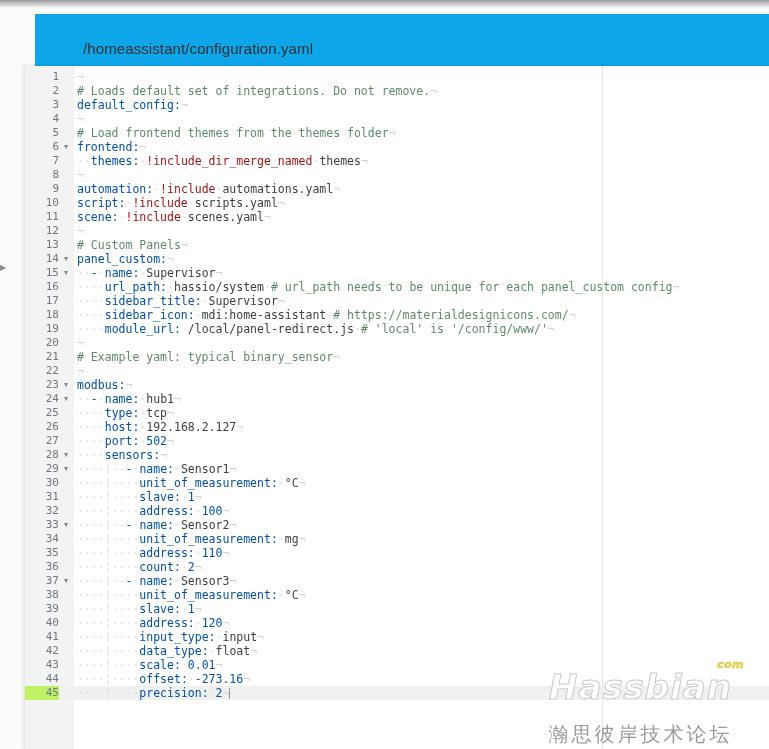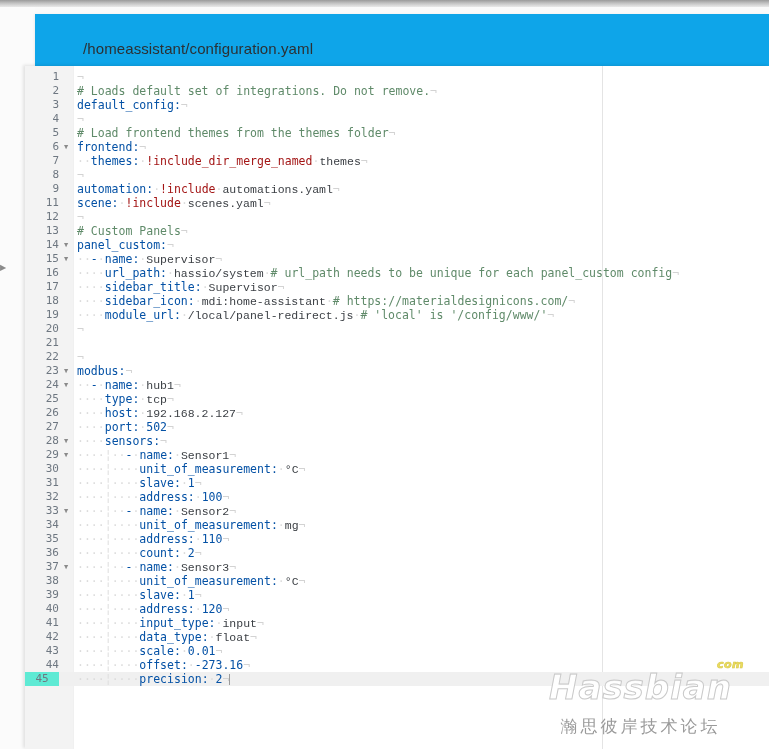--- a/index.html
+++ b/index.html
@@ -64,42 +64,42 @@
   .code-area{
     position:absolute;left:0;top:4px;width:744px;
     font-family:"DejaVu Sans Mono","Liberation Mono",monospace;
     font-size:11.5px;
     line-height:14px;
   }
   .row{
     position:relative;height:14px;white-space:pre;
   }
   .row.active{background:#f0f0f0;}
-  .row.active .ln{background:#5eead4;text-align:center;}
+  .row.active .ln{background:#bef264;}
   .ln{
     position:absolute;left:0;top:0;width:34px;height:14px;
     text-align:right;
     color:#6e7781;
     font-family:"DejaVu Sans Mono","Liberation Mono",monospace;
     font-size:11px;line-height:14px;
   }
   .fold{
     position:absolute;left:36px;top:0;width:10px;height:14px;
     color:#8a8a8a;font-size:7px;line-height:14px;text-align:center;
   }
   .txt{
     position:absolute;left:52px;top:0;height:14px;line-height:14px;
     color:#1f2328;
   }
 
   
   .k   {color:#0451a5;}            
   .dash{color:#0451a5;}            
   .cmt {color:#5f8a69;}            
-  .val {color:#3b3f44;font-family:Liberation Mono, monospace;}            
+  .val {color:#3b3f44;}            
   .num {color:#0451a5;}            
   .tag {color:#a31515;}            
   .ws  {color:#dcdcdc;}            
   .eol {color:#d3d3d3;}            
   .guide{color:#e0e0e0;}           
   .caret{
     display:inline-block;width:1px;height:11px;vertical-align:-2px;
     background:#9b9b9b;margin-left:0px;
   }
 
@@ -123,21 +123,21 @@
   .wm-com{
     position:absolute;right:4px;top:-9px;
     font-family:"DejaVu Sans",sans-serif;
     font-size:11px;font-weight:bold;font-style:italic;
     color:#ebdc5e;
     -webkit-text-stroke:0.6px #d8c84a;
     letter-spacing:0.5px;
   }
   .wm-cn{
     font-family:"DejaVu Sans",sans-serif;
-    font-size:17px;color:#9a9a9a;letter-spacing:3px;margin-top:8px;
+    font-size:20px;color:#9a9a9a;letter-spacing:3px;margin-top:14px;
   }
 </style>
 </head>
 <body>
 
 <div class="topbar"></div>
 <div class="page-bg"></div>
 <div class="leftgap"></div>
 <div class="stray-caret">▶</div>
 
@@ -155,31 +155,32 @@
   <div class="code-area" id="code-area">
       <div class="row"><span class="ln">1</span><span class="txt"><span class="eol">¬</span></span></div>
       <div class="row"><span class="ln">2</span><span class="txt"><span class="cmt"># Loads default set of integrations. Do not remove.</span><span class="eol">¬</span></span></div>
       <div class="row"><span class="ln">3</span><span class="txt"><span class="k">default_config:</span><span class="eol">¬</span></span></div>
       <div class="row"><span class="ln">4</span><span class="txt"><span class="eol">¬</span></span></div>
       <div class="row"><span class="ln">5</span><span class="txt"><span class="cmt"># Load frontend themes from the themes folder</span><span class="eol">¬</span></span></div>
       <div class="row"><span class="ln">6</span><span class="fold">▼</span><span class="txt"><span class="k">frontend:</span><span class="eol">¬</span></span></div>
       <div class="row"><span class="ln">7</span><span class="txt"><span class="ws">··</span><span class="k">themes:</span><span class="ws">·</span><span class="tag">!include_dir_merge_named</span><span class="ws">·</span><span class="val">themes</span><span class="eol">¬</span></span></div>
       <div class="row"><span class="ln">8</span><span class="txt"><span class="eol">¬</span></span></div>
       <div class="row"><span class="ln">9</span><span class="txt"><span class="k">automation:</span><span class="ws">·</span><span class="tag">!include</span><span class="ws">·</span><span class="val">automations.yaml</span><span class="eol">¬</span></span></div>
+      <div class="row"><span class="ln">10</span><span class="txt"><span class="k">script:</span><span class="ws">·</span><span class="tag">!include</span><span class="ws">·</span><span class="val">scripts.yaml</span><span class="eol">¬</span></span></div>
       <div class="row"><span class="ln">11</span><span class="txt"><span class="k">scene:</span><span class="ws">·</span><span class="tag">!include</span><span class="ws">·</span><span class="val">scenes.yaml</span><span class="eol">¬</span></span></div>
       <div class="row"><span class="ln">12</span><span class="txt"><span class="eol">¬</span></span></div>
       <div class="row"><span class="ln">13</span><span class="txt"><span class="cmt"># Custom Panels</span><span class="eol">¬</span></span></div>
       <div class="row"><span class="ln">14</span><span class="fold">▼</span><span class="txt"><span class="k">panel_custom:</span><span class="eol">¬</span></span></div>
       <div class="row"><span class="ln">15</span><span class="fold">▼</span><span class="txt"><span class="ws">··</span><span class="dash">-</span><span class="ws">·</span><span class="k">name:</span><span class="ws">·</span><span class="val">Supervisor</span><span class="eol">¬</span></span></div>
       <div class="row"><span class="ln">16</span><span class="txt"><span class="ws">····</span><span class="k">url_path:</span><span class="ws">·</span><span class="val">hassio/system</span><span class="ws">·</span><span class="cmt"># url_path needs to be unique for each panel_custom config</span><span class="eol">¬</span></span></div>
       <div class="row"><span class="ln">17</span><span class="txt"><span class="ws">····</span><span class="k">sidebar_title:</span><span class="ws">·</span><span class="val">Supervisor</span><span class="eol">¬</span></span></div>
       <div class="row"><span class="ln">18</span><span class="txt"><span class="ws">····</span><span class="k">sidebar_icon:</span><span class="ws">·</span><span class="val">mdi:home-assistant</span><span class="ws">·</span><span class="cmt"># https://materialdesignicons.com/</span><span class="eol">¬</span></span></div>
       <div class="row"><span class="ln">19</span><span class="txt"><span class="ws">····</span><span class="k">module_url:</span><span class="ws">·</span><span class="val">/local/panel-redirect.js</span><span class="ws">·</span><span class="cmt"># 'local' is '/config/www/'</span><span class="eol">¬</span></span></div>
       <div class="row"><span class="ln">20</span><span class="txt"><span class="eol">¬</span></span></div>
-      <div class="row"><span class="ln">21</span></div>
+      <div class="row"><span class="ln">21</span><span class="txt"><span class="cmt"># Example yaml: typical binary_sensor</span><span class="eol">¬</span></span></div>
       <div class="row"><span class="ln">22</span><span class="txt"><span class="eol">¬</span></span></div>
       <div class="row"><span class="ln">23</span><span class="fold">▼</span><span class="txt"><span class="k">modbus:</span><span class="eol">¬</span></span></div>
       <div class="row"><span class="ln">24</span><span class="fold">▼</span><span class="txt"><span class="ws">··</span><span class="dash">-</span><span class="ws">·</span><span class="k">name:</span><span class="ws">·</span><span class="val">hub1</span><span class="eol">¬</span></span></div>
       <div class="row"><span class="ln">25</span><span class="txt"><span class="ws">····</span><span class="k">type:</span><span class="ws">·</span><span class="val">tcp</span><span class="eol">¬</span></span></div>
       <div class="row"><span class="ln">26</span><span class="txt"><span class="ws">····</span><span class="k">host:</span><span class="ws">·</span><span class="val">192.168.2.127</span><span class="eol">¬</span></span></div>
       <div class="row"><span class="ln">27</span><span class="txt"><span class="ws">····</span><span class="k">port:</span><span class="ws">·</span><span class="num">502</span><span class="eol">¬</span></span></div>
       <div class="row"><span class="ln">28</span><span class="fold">▼</span><span class="txt"><span class="ws">····</span><span class="k">sensors:</span><span class="eol">¬</span></span></div>
       <div class="row"><span class="ln">29</span><span class="fold">▼</span><span class="txt"><span class="ws">····</span><span class="guide">¦</span><span class="ws">··</span><span class="dash">-</span><span class="ws">·</span><span class="k">name:</span><span class="ws">·</span><span class="val">Sensor1</span><span class="eol">¬</span></span></div>
       <div class="row"><span class="ln">30</span><span class="txt"><span class="ws">····</span><span class="guide">¦</span><span class="ws">····</span><span class="k">unit_of_measurement:</span><span class="ws">·</span><span class="val">°C</span><span class="eol">¬</span></span></div>
       <div class="row"><span class="ln">31</span><span class="txt"><span class="ws">····</span><span class="guide">¦</span><span class="ws">····</span><span class="k">slave:</span><span class="ws">·</span><span class="num">1</span><span class="eol">¬</span></span></div>

